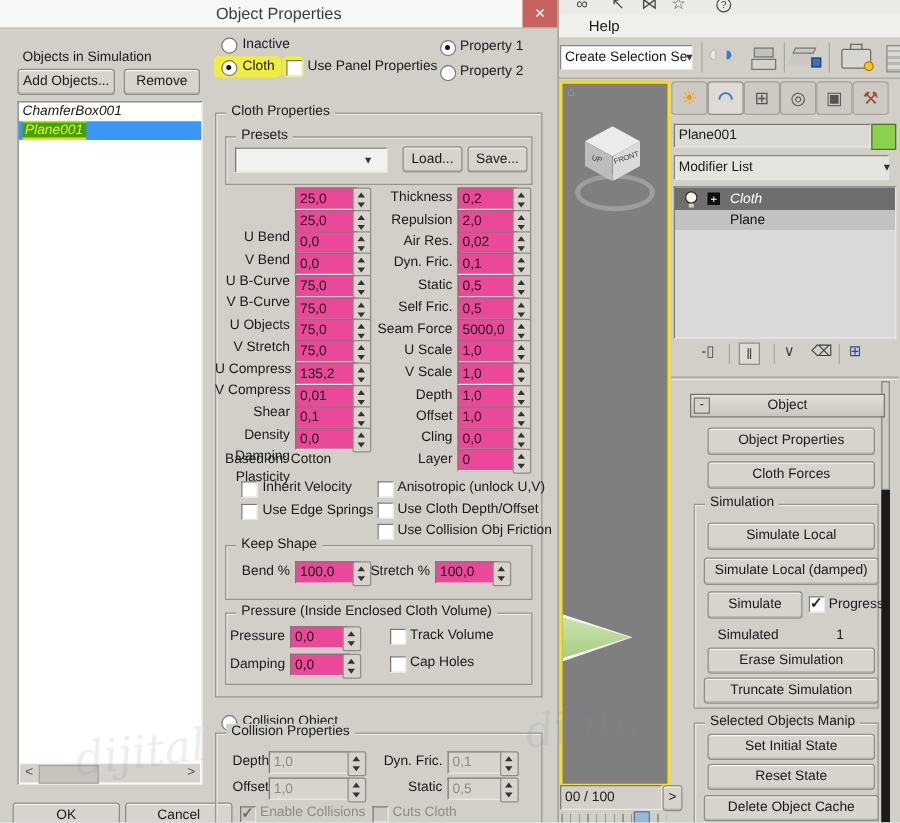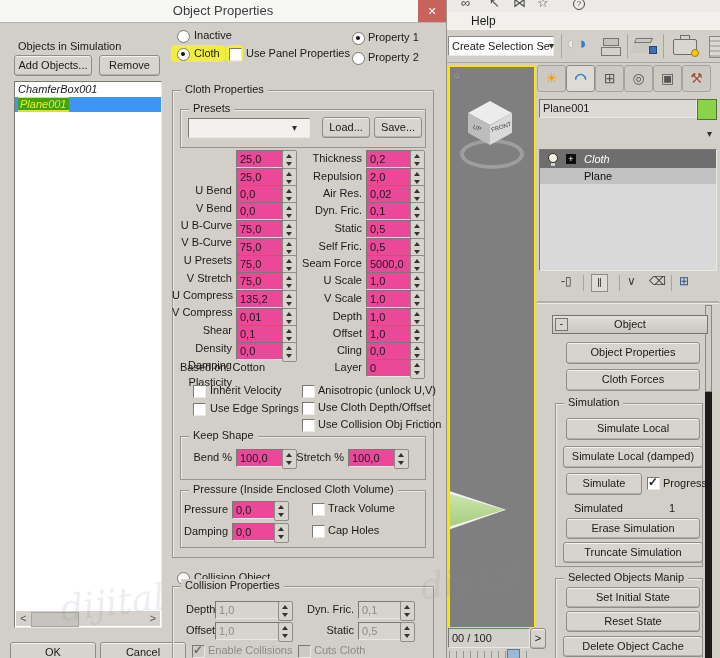--- a/index.html
+++ b/index.html
@@ -166,20 +166,23 @@
       <span class="tab" style="left:87px">◎</span>
       <span class="tab" style="left:116px">▣</span>
       <span class="tab" style="left:145px;color:#9a4f36">⚒</span>
     </div>
 
     <div class="fld" style="left:92px;top:99px;width:150px;height:17px;background:#dcdad4">
       <span>Plane001</span>
     </div>
     <div class="abs" style="left:250px;top:99px;width:18px;height:19px;background:#8bd24b;border:1px solid #55702f"></div>
 
+    <div class="drop" style="left:92px;top:124px;width:164px;height:18px;background:#e6e4de">
+      <span>Modifier List</span>
+    </div>
     <span class="droparrow" style="left:260px;top:128px">▾</span>
 
     <div class="stack">
       <div class="stackrow1">
         <span class="bulb"></span>
         <span class="plusbox">+</span>
         <span style="position:absolute;left:44px;font-style:italic">Cloth</span>
       </div>
       <div class="stackrow2">
         <span>Plane</span>
@@ -308,21 +311,21 @@
     </div>
     <div class="prow" style="top:202px">
       <span class="pl">V B-Curve</span>
         <span class="fld pf1">0,0</span>
         <span class="spin s1"></span>
       <span class="pr">Dyn. Fric.</span>
         <span class="fld pf2">0,1</span>
         <span class="spin s2"></span>
     </div>
     <div class="prow" style="top:220px">
-      <span class="pl">U Presets</span>
+      <span class="pl">U Objects</span>
         <span class="fld pf1">75,0</span>
         <span class="spin s1"></span>
       <span class="pr">Static</span>
         <span class="fld pf2">0,5</span>
         <span class="spin s2"></span>
     </div>
     <div class="prow" style="top:238px">
       <span class="pl">V Stretch</span>
         <span class="fld pf1">75,0</span>
         <span class="spin s1"></span>

